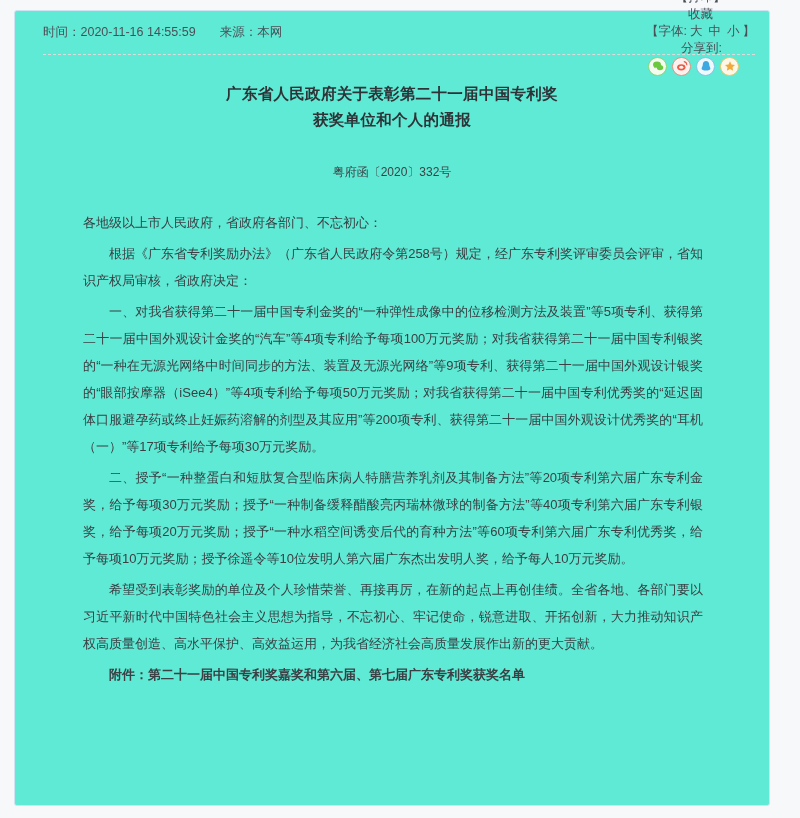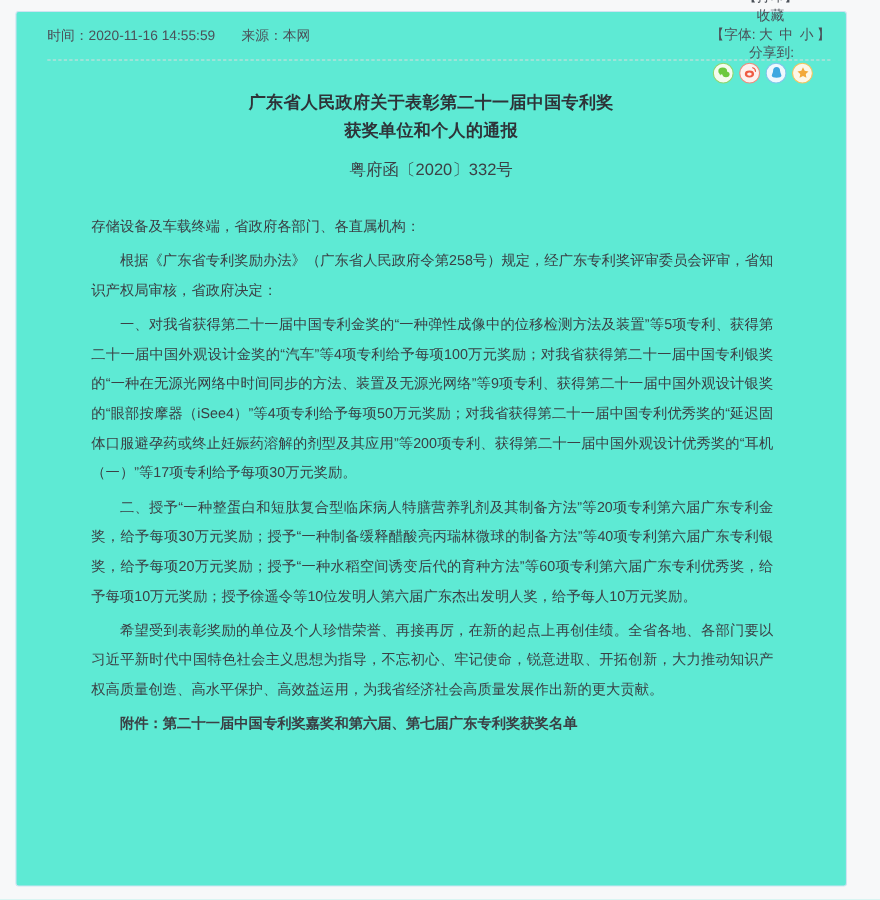--- a/index.html
+++ b/index.html
@@ -103,22 +103,22 @@
     text-align: center;
     color: #2e3338;
   }
   .title-line {
     font-size: 15.5px;
     font-weight: bold;
     line-height: 26px;
     letter-spacing: 0.3px;
   }
   .doc-number {
-    margin-top: 11px;
-    font-size: 15px;
+    margin-top: 28px;
+    font-size: 12px;
     color: #3c4146;
     line-height: 22px;
   }
 
   
   .doc-body {
     margin: 26px 66px 0 68px;
     color: #3b4045;
     font-size: 13px;
     line-height: 27px;
@@ -188,21 +188,21 @@
   </div>
   <div class="divider"></div>
 
   <div class="title-block">
     <div class="title-line">广东省人民政府关于表彰第二十一届中国专利奖</div>
     <div class="title-line">获奖单位和个人的通报</div>
     <div class="doc-number">粤府函〔2020〕332号</div>
   </div>
 
   <div class="doc-body">
-    <p>存储设备及车载终端，省政府各部门、各直属机构：</p>
+    <p>各地级以上市人民政府，省政府各部门、不忘初心：</p>
     <p class="indent">根据《广东省专利奖励办法》（广东省人民政府令第258号）规定，经广东专利奖评审委员会评审，省知识产权局审核，省政府决定：</p>
     <p class="indent">一、对我省获得第二十一届中国专利金奖的“一种弹性成像中的位移检测方法及装置”等5项专利、获得第二十一届中国外观设计金奖的“汽车”等4项专利给予每项100万元奖励；对我省获得第二十一届中国专利银奖的“一种在无源光网络中时间同步的方法、装置及无源光网络”等9项专利、获得第二十一届中国外观设计银奖的“眼部按摩器（iSee4）”等4项专利给予每项50万元奖励；对我省获得第二十一届中国专利优秀奖的“延迟固体口服避孕药或终止妊娠药溶解的剂型及其应用”等200项专利、获得第二十一届中国外观设计优秀奖的“耳机（一）”等17项专利给予每项30万元奖励。</p>
     <p class="indent">二、授予“一种整蛋白和短肽复合型临床病人特膳营养乳剂及其制备方法”等20项专利第六届广东专利金奖，给予每项30万元奖励；授予“一种制备缓释醋酸亮丙瑞林微球的制备方法”等40项专利第六届广东专利银奖，给予每项20万元奖励；授予“一种水稻空间诱变后代的育种方法”等60项专利第六届广东专利优秀奖，给予每项10万元奖励；授予徐遥令等10位发明人第六届广东杰出发明人奖，给予每人10万元奖励。</p>
     <p class="indent">希望受到表彰奖励的单位及个人珍惜荣誉、再接再厉，在新的起点上再创佳绩。全省各地、各部门要以习近平新时代中国特色社会主义思想为指导，不忘初心、牢记使命，锐意进取、开拓创新，大力推动知识产权高质量创造、高水平保护、高效益运用，为我省经济社会高质量发展作出新的更大贡献。</p>
     <p class="attach">附件：第二十一届中国专利奖嘉奖和第六届、第七届广东专利奖获奖名单</p>
   </div>
 
 </div>
 
 </body></html>

